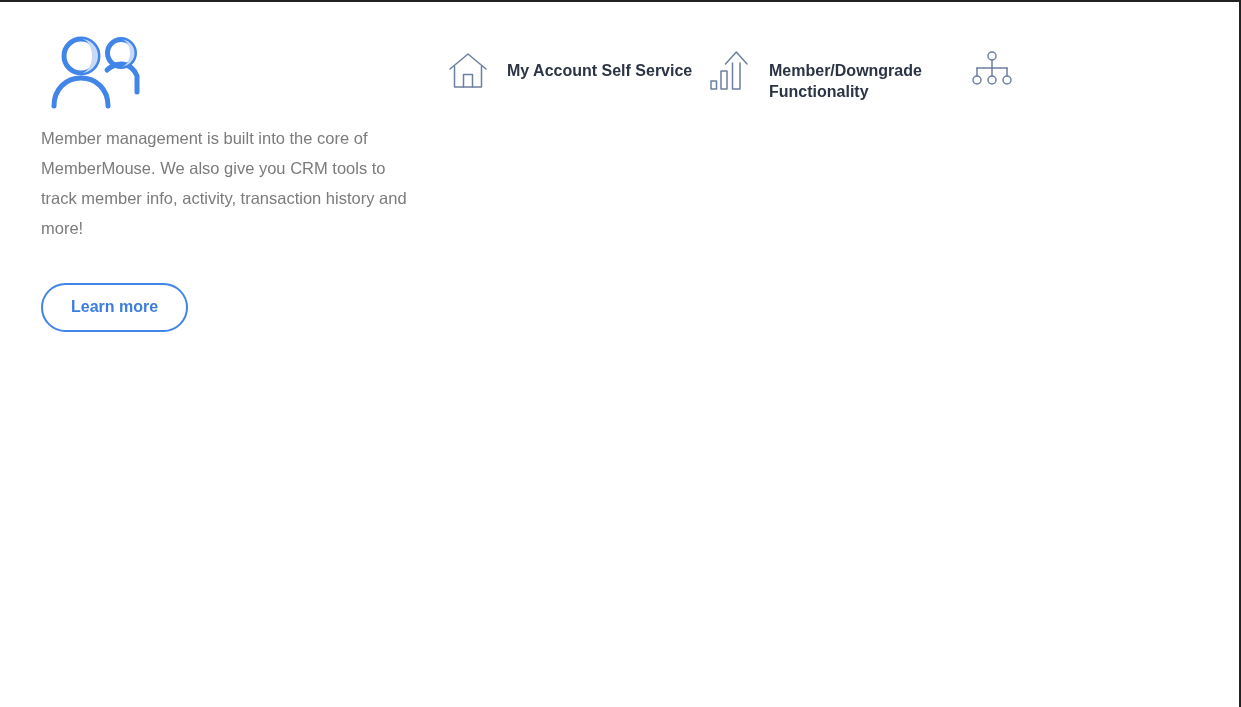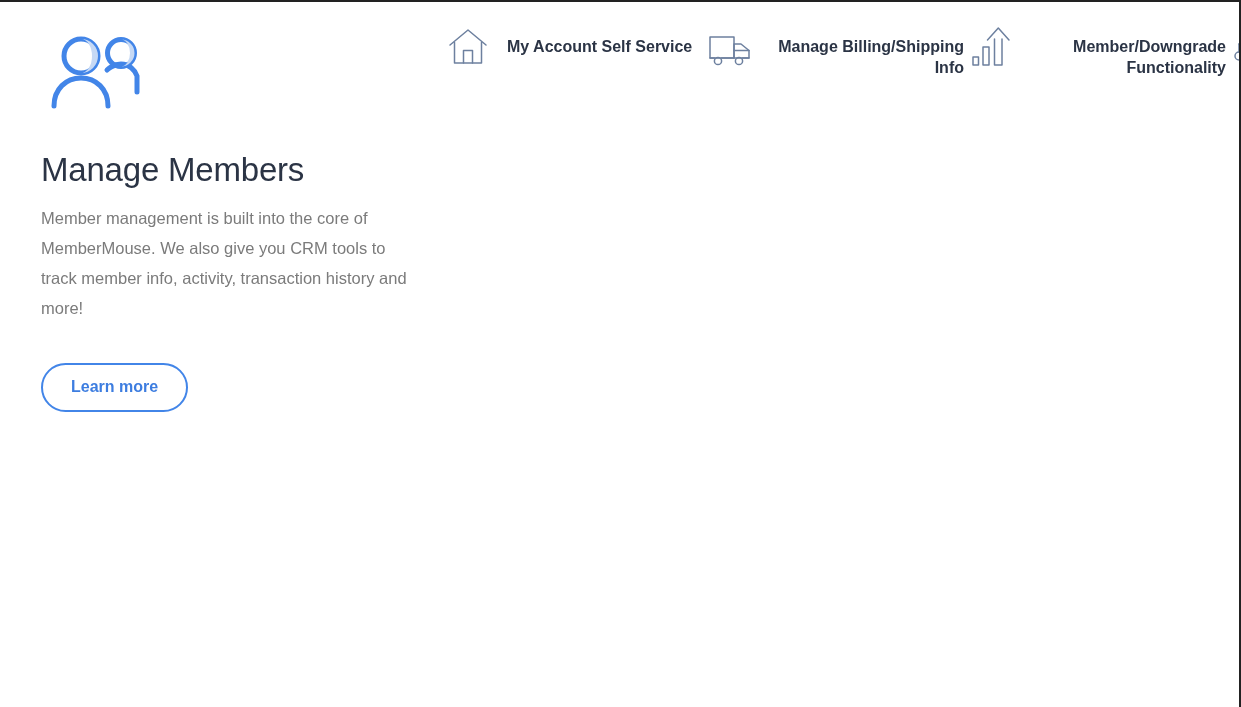--- a/index.html
+++ b/index.html
@@ -62,27 +62,26 @@
     line-height: 20px;
     cursor: pointer;
     text-decoration: none;
     font-family: "Liberation Sans", sans-serif;
   }
 
   
   .grid {
     position: absolute;
     left: 441px;
-    top: 18px;
+    top: 42px;
     width: 790px;
     display: grid;
     grid-template-columns: 262px 262px 262px;
     grid-auto-rows: 95.6px;
     grid-auto-flow: column;
-    text-align: right;
   }
   .feature {
     display: flex;
     align-items: flex-start;
     gap: 12px;
   }
   .feature-icon {
     flex: 0 0 auto;
     width: 54px;
     height: 54px;
@@ -124,51 +123,37 @@
         <path d="M66 36 C66 36 72 30 80 30 C88 30 94 36 96 42 L96 58" fill="none" stroke="#4285e8" stroke-width="5" stroke-linecap="round"></path>
         <circle cx="80" cy="19" r="13.5" fill="none" stroke="#4285e8" stroke-width="5"></circle>
         <path d="M80 5.5 A13.5 13.5 0 0 1 80 32.5 A9 13.5 0 0 0 80 5.5 Z" fill="#c6d9f5"></path>
 
         <circle cx="40" cy="22" r="17" fill="none" stroke="#4285e8" stroke-width="5"></circle>
         <path d="M40 5 A17 17 0 0 1 40 39 A11 17 0 0 0 40 5 Z" fill="#c6d9f5"></path>
         <path d="M13 72 C13 55 25 44 40 44 C55 44 67 55 67 72" fill="none" stroke="#4285e8" stroke-width="5" stroke-linecap="round"></path>
       </svg>
     </div>
 
-    <h1 class="intro-title">Manage Members</h1>
     <p class="intro-desc">Member management is built into the core of MemberMouse. We also give you CRM tools to track member info, activity, transaction history and more!</p>
     <a class="learn-more" href="#">Learn more</a>
   </div>
 
   <div class="grid">
 
     <div class="feature">
       <span class="feature-icon">
         <svg viewBox="0 0 46 46">
             <path d="M5 21 L23 6 L41 21"></path>
             <path d="M9.5 18.5 V39 H36.5 V18.5"></path>
             <path d="M18.5 39 V26.5 H27.5 V39"></path>
           </svg>
       </span>
       <span class="feature-label">My Account Self Service</span>
     </div>
 
-    <div class="feature">
-      <span class="feature-icon">
-        <svg viewBox="0 0 46 46">
-            <path d="M3 13 H27 V34 H3 Z"></path>
-            <path d="M27 20 H34 L42 26.5 V34 H27 Z"></path>
-            <path d="M27 26.5 H42"></path>
-            <circle cx="11" cy="37" r="3.6"></circle>
-            <circle cx="32" cy="37" r="3.6"></circle>
-            <path d="M3 34 H7.4 M14.6 34 H27 M35.6 34 H42"></path>
-          </svg>
-      </span>
-      <span class="feature-label">Manage Billing/Shipping Info</span>
-    </div>
 
     <div class="feature">
       <span class="feature-icon">
         <svg viewBox="0 0 46 46">
             <path d="M4 33 H9.5 V41 H4 Z"></path>
             <path d="M14 23 H20 V41 H14 Z"></path>
             <path d="M25.5 15 V41 H33 V15"></path>
             <path d="M18.5 16 L29.3 4 L40 16"></path>
           </svg>
       </span>

